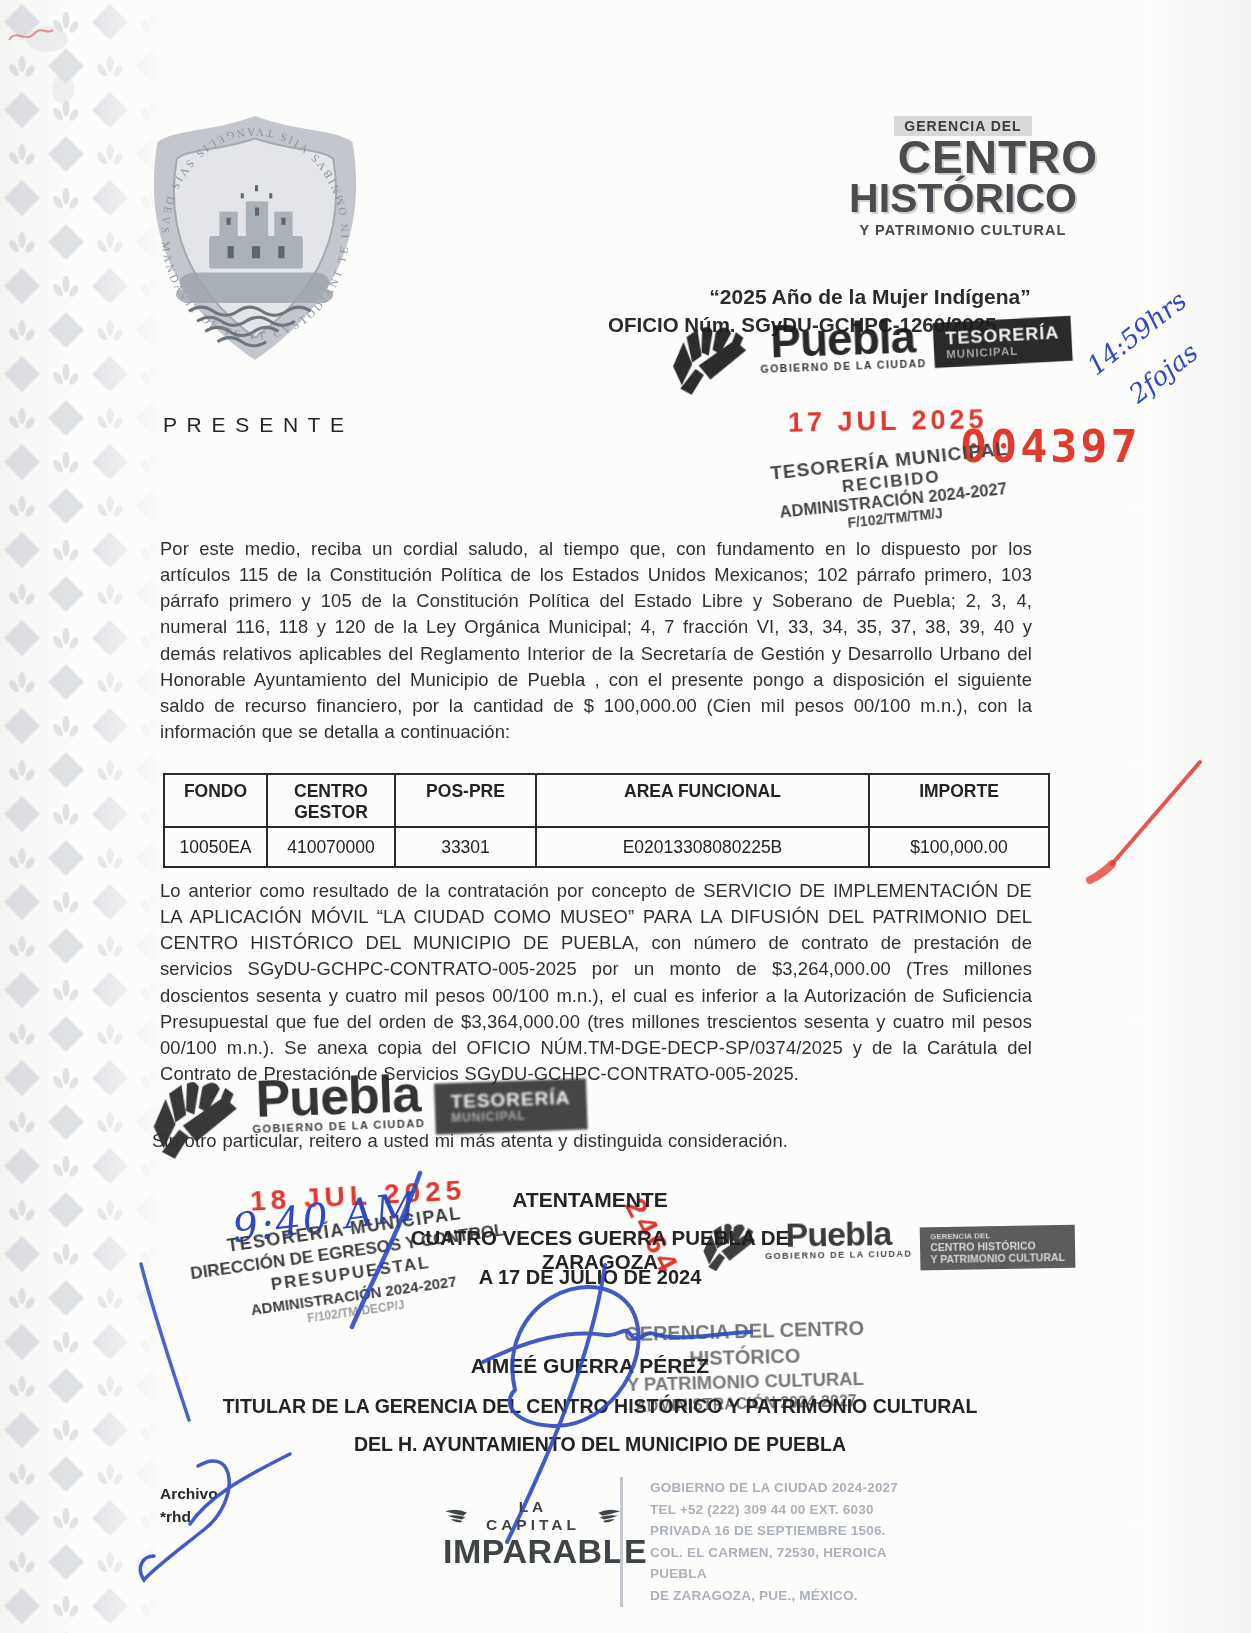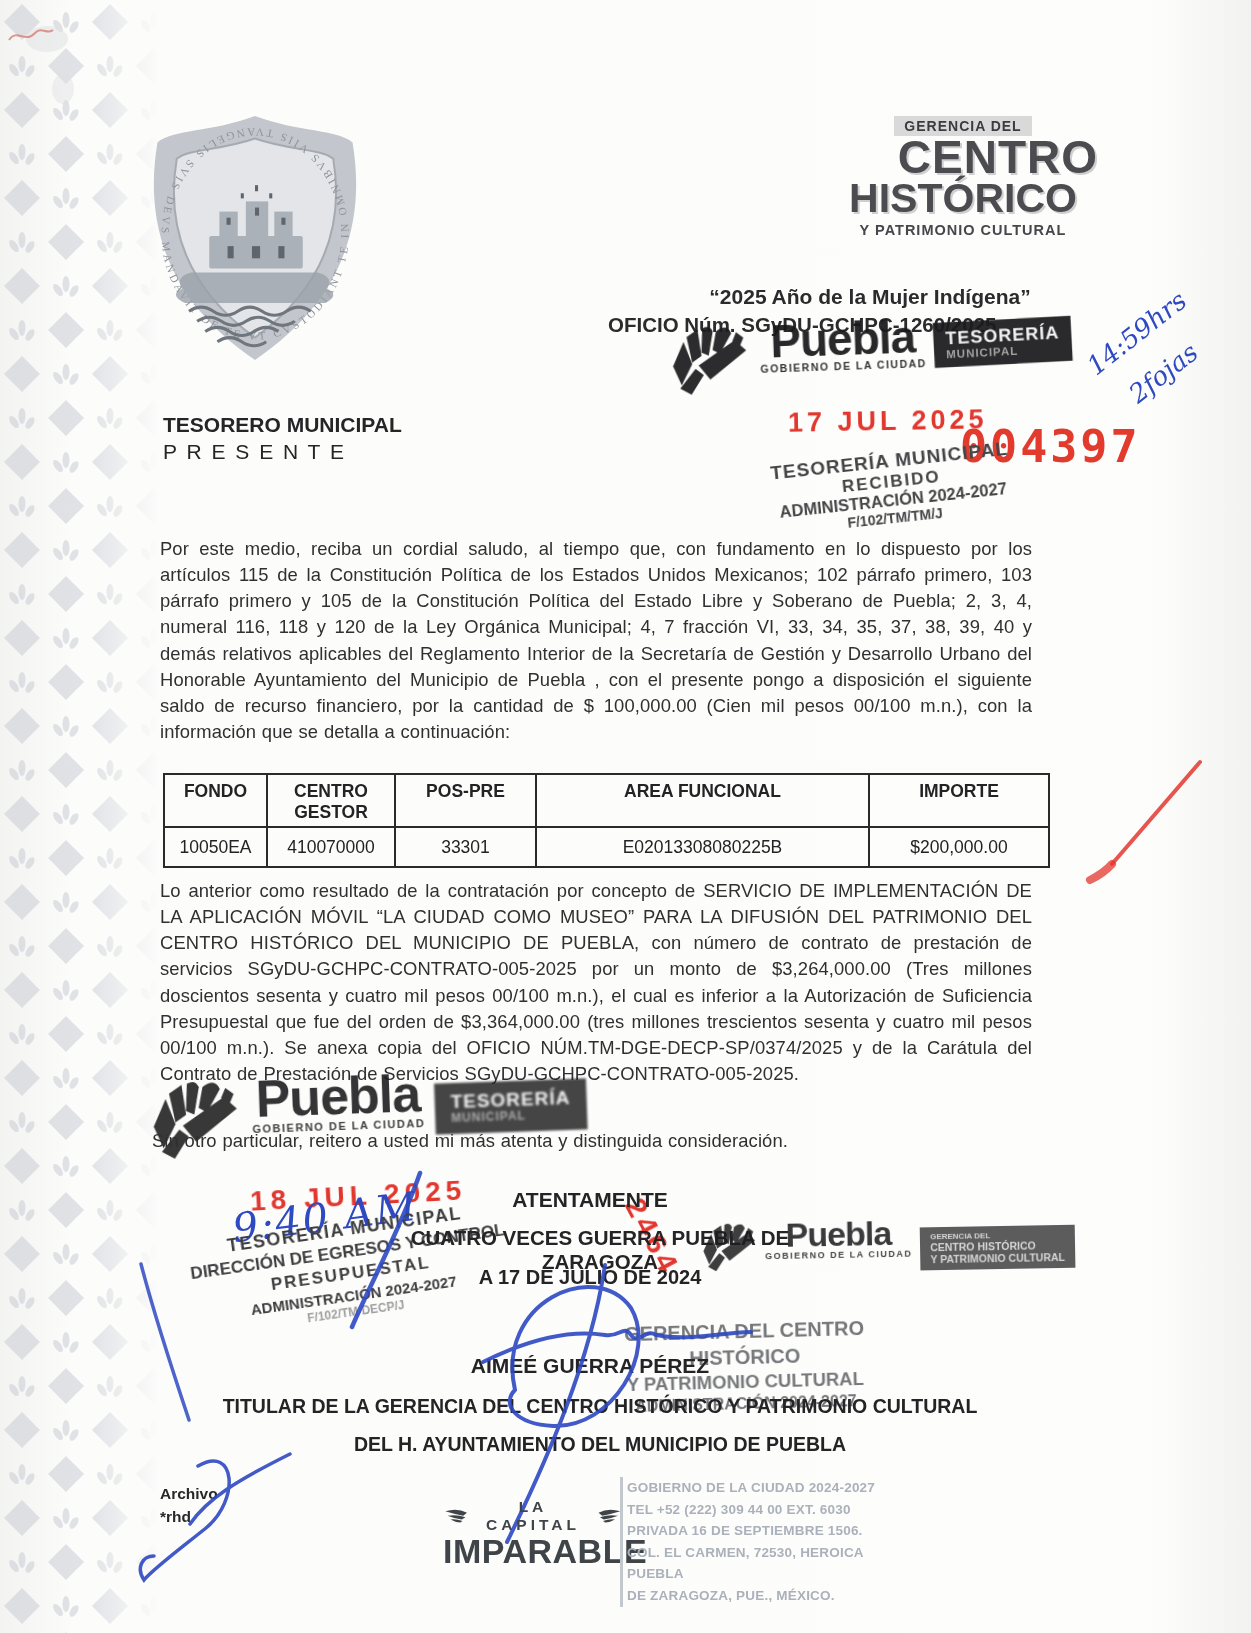--- a/index.html
+++ b/index.html
@@ -40,21 +40,21 @@
   table.fin th,table.fin td{border:2px solid #2a2a2c;text-align:center;padding:3px 4px;}
   table.fin th{font-weight:700;vertical-align:top;line-height:1.2;padding-top:6px;}
   table.fin td{font-weight:500;height:32px;}
   
   .sigline{text-align:center;font-weight:700;color:#242426;}
   .graystamp{text-align:center;color:#77787b;font-weight:700;filter:blur(.3px);}
   
   .brand{left:443px;top:1498px;width:180px;text-align:center;color:#3f4449;}
   .brand .top{display:flex;align-items:center;justify-content:center;gap:5px;font-size:15.5px;font-weight:700;letter-spacing:4px;}
   .brand .bottom{font-size:34px;font-weight:800;letter-spacing:.5px;line-height:1.0;}
-  .contact{left:620px;top:1477px;width:250px;border-left:3px solid #c3c8cf;padding-left:4px;
+  .contact{left:620px;top:1477px;width:250px;border-left:3px solid #c3c8cf;padding-left:27px;
            font-size:13.5px;font-weight:700;color:#abb1bb;line-height:1.6;letter-spacing:.2px;}
   .smudge{border-radius:50%;background:#e0e1e3;}
 </style>
 </head>
 <body>
 
 <div class="page">
 
   <svg width="0" height="0" style="position:absolute">
     <defs>
@@ -169,21 +169,20 @@
     </div>
   </div>
 
   <div class="abs handblue" style="left:1078px;top:318px;font-size:26px;transform:rotate(-38deg)">14:59hrs</div>
   <div class="abs handblue" style="left:1124px;top:358px;font-size:26px;transform:rotate(-38deg)">2fojas</div>
 
   <div class="abs red-date" style="left:788px;top:406px;font-size:27px;transform:rotate(-1deg)">17 JUL 2025</div>
   <div class="abs folio" style="left:960px;top:420px;font-size:45px;letter-spacing:3px">004397</div>
 
   <div class="abs recipient">
-    <div>TESORERO MUNICIPAL</div>
     <div class="presente">P R E S E N T E</div>
   </div>
 
   <div class="abs gstamp" style="left:742px;top:450px;width:300px;transform:rotate(-6deg);line-height:1.15">
     <div style="font-size:19px;letter-spacing:1px">TESORERÍA MUNICIPAL</div>
     <div style="font-size:17px;letter-spacing:2px">RECIBIDO</div>
     <div style="font-size:16.5px">ADMINISTRACIÓN 2024-2027</div>
     <div style="font-size:14px">F/102/TM/TM/J</div>
   </div>
 
@@ -198,21 +197,21 @@
         <th style="width:323px">AREA FUNCIONAL</th>
         <th style="width:170px">IMPORTE</th>
       </tr>
     </thead>
     <tbody>
       <tr>
         <td>10050EA</td>
         <td>410070000</td>
         <td>33301</td>
         <td>E02013308080225B</td>
-        <td>$200,000.00</td>
+        <td>$100,000.00</td>
       </tr>
     </tbody>
   </table>
 
   <svg class="abs" style="left:1050px;top:752px" width="170" height="145">
     <path d="M150 10 C120 45,85 85,62 112" stroke="#e2372f" stroke-width="4" fill="none" opacity=".85" stroke-linecap="round"></path>
     <path d="M62 112 C55 120,48 124,40 128" stroke="#e2372f" stroke-width="8" fill="none" opacity=".75" stroke-linecap="round"></path>
   </svg>
 
   <div class="abs para" style="left:160px;top:878px">Lo anterior como resultado de la contratación por concepto de SERVICIO DE IMPLEMENTACIÓN DE LA APLICACIÓN MÓVIL “LA CIUDAD COMO MUSEO”  PARA LA DIFUSIÓN DEL PATRIMONIO DEL CENTRO HISTÓRICO DEL MUNICIPIO DE PUEBLA, con número de contrato de prestación de servicios SGyDU-GCHPC-CONTRATO-005-2025 por un monto de $3,264,000.00 (Tres millones doscientos sesenta y cuatro mil  pesos 00/100 m.n.), el cual es inferior a la Autorización de Suficiencia Presupuestal que fue del orden de $3,364,000.00 (tres millones trescientos sesenta y cuatro mil pesos 00/100 m.n.). Se anexa copia del OFICIO NÚM.TM-DGE-DECP-SP/0374/2025 y de la Carátula del Contrato de Prestación de Servicios SGyDU-GCHPC-CONTRATO-005-2025.</div>

